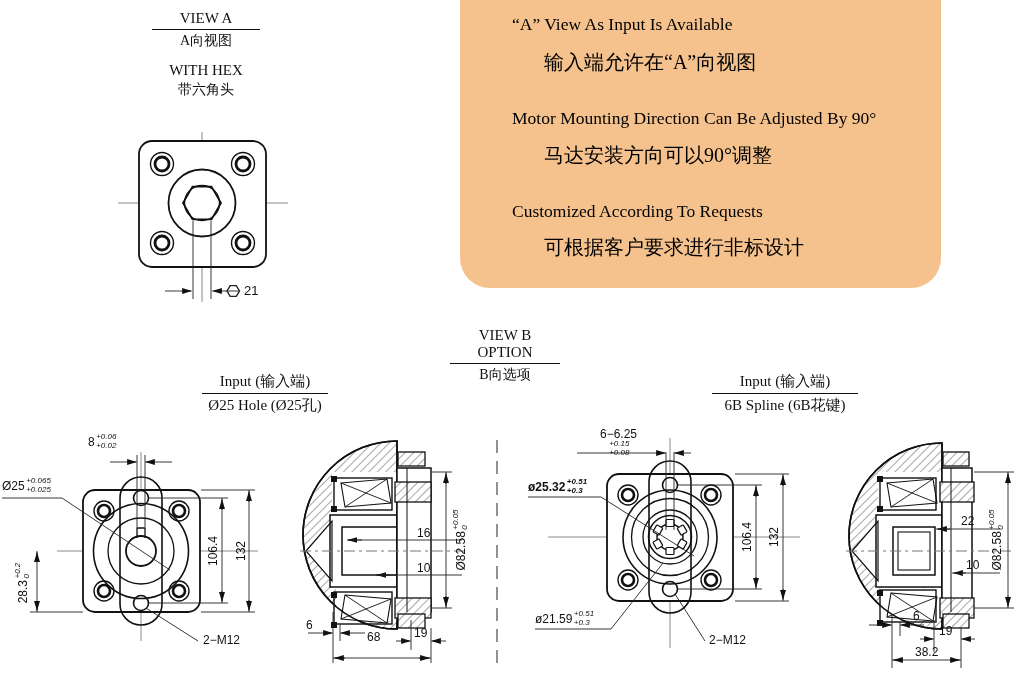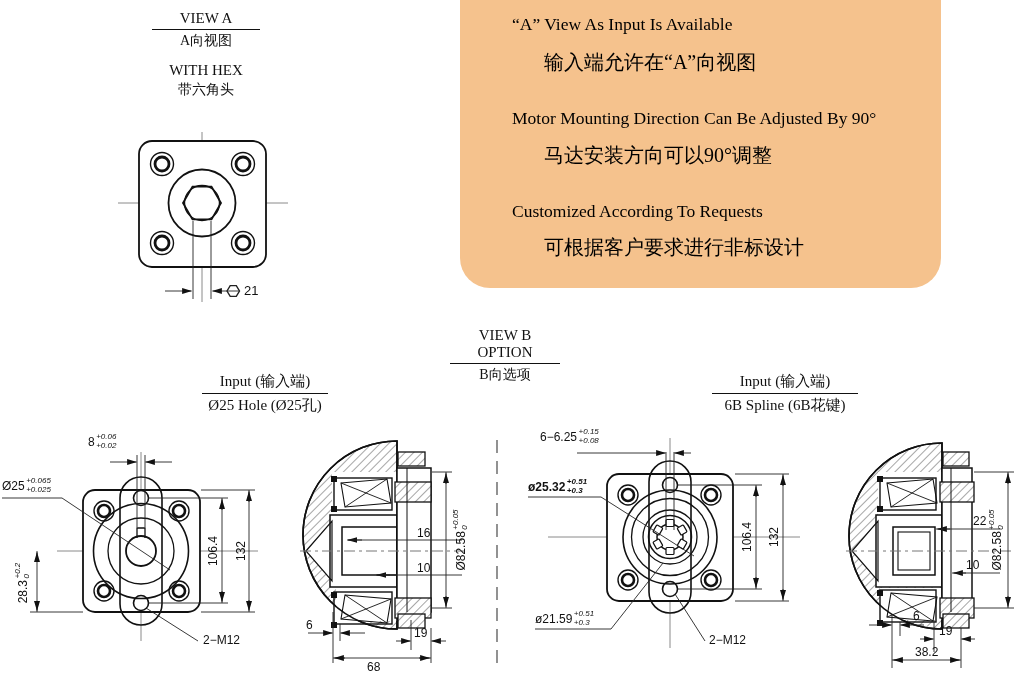--- a/index.html
+++ b/index.html
@@ -384,25 +384,25 @@
       <i>+0.05</i>
       <i>0</i>
     </span>
 </div>
 <div class="dim" style="left:306px;top:619px;">
   <span>6</span>
 </div>
 <div class="dim" style="left:414px;top:627px;">
   <span>19</span>
 </div>
-<div class="dim" style="left:367px;top:631px;margin-top:30px;">
+<div class="dim" style="left:367px;top:631px;">
   <span>68</span>
 </div>
 
-<div class="dim" style="left:540px;top:428px;">
+<div class="dim" style="left:600px;top:428px;flex-direction:column;">
   <span>6−6.25</span>
   <span class="stk">
       <i>+0.15</i>
       <i>+0.08</i>
     </span>
 </div>
 <div class="dim" style="left:528px;top:478px;font-weight:bold;">
   <span>ø25.32</span>
   <span class="stk">
       <i>+0.51</i>
@@ -418,21 +418,21 @@
 </div>
 <div class="dim rot" style="left:747px;top:537px;">
   <span>106.4</span>
 </div>
 <div class="dim rot" style="left:774px;top:537px;">
   <span>132</span>
 </div>
 <div class="dim" style="left:709px;top:634px;">
   <span>2−M12</span>
 </div>
-<div class="dim" style="left:961px;top:515px;margin-left:12px;">
+<div class="dim" style="left:961px;top:515px;">
   <span>22</span>
 </div>
 <div class="dim" style="left:966px;top:559px;">
   <span>10</span>
 </div>
 <div class="dim rot" style="left:997px;top:540px;">
   <span>Ø82.58</span>
   <span class="stk">
       <i>+0.05</i>
       <i>0</i>

